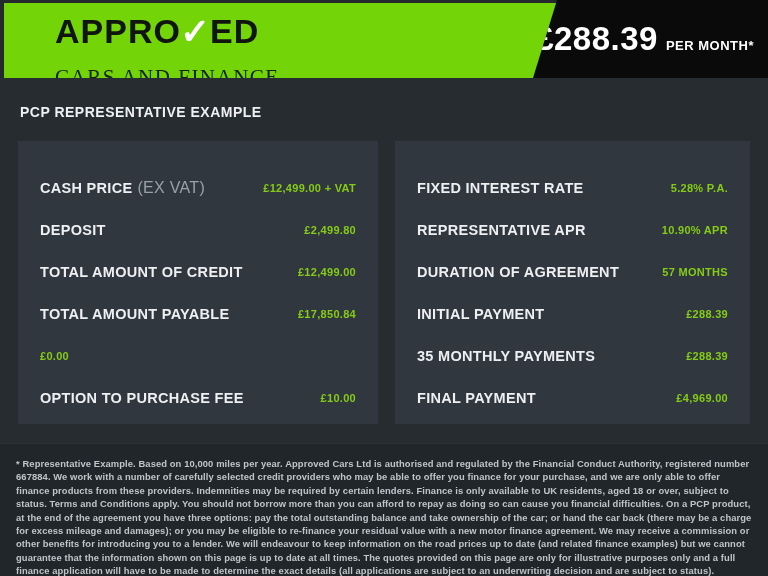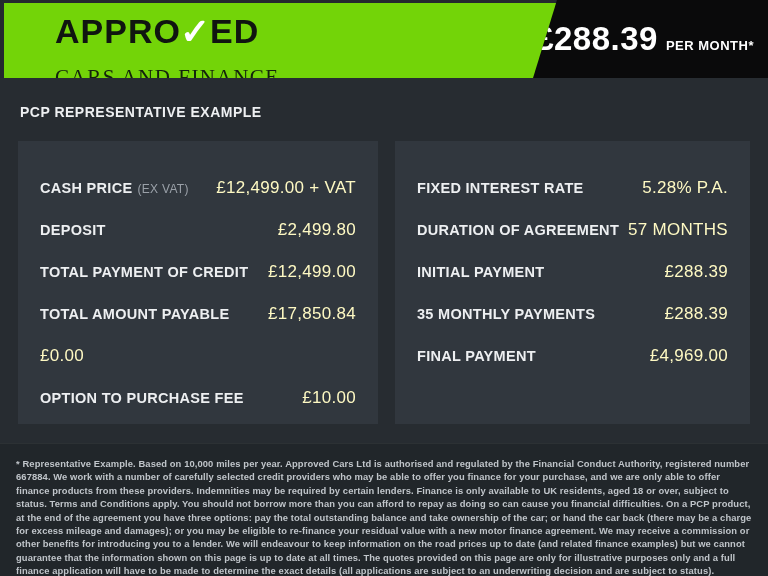--- a/index.html
+++ b/index.html
@@ -70,24 +70,24 @@
   .panel-right { left: 395px; width: 355px; }
   .row {
     height: 42px; display: flex; align-items: center;
     justify-content: space-between;
   }
   .row-label {
     color: #edeff1; font-weight: 700; font-size: 14.5px; letter-spacing: 0.3px;
     white-space: nowrap;
   }
   .row-label-suffix {
-    color: #9aa0a8; font-weight: 400; font-size: 12px; margin-left: 5px;
+    color: #9aa0a8; font-weight: 400; font-size: 16px; margin-left: 5px;
   }
   .row-value {
-    color: #fef9c3; font-weight: 400; font-size: 17px; letter-spacing: 0.3px;
+    color: #84cc16; font-weight: 700; font-size: 11px; letter-spacing: 0.3px;
     white-space: nowrap;
   }
 
   
   .footer {
     position: absolute; top: 443px; left: 0; width: 768px; height: 133px;
     background: #21262a;
     border-top: 1px solid rgba(255,255,255,0.05);
     padding: 13px 16px 0 16px;
   }
@@ -117,40 +117,44 @@
   <div class="panel panel-left">
     <div class="row">
       <span class="row-label"><span>CASH PRICE</span><span class="row-label-suffix">(EX VAT)</span></span>
       <span class="row-value">£12,499.00 + VAT</span>
     </div>
     <div class="row">
       <span class="row-label">DEPOSIT</span>
       <span class="row-value">£2,499.80</span>
     </div>
     <div class="row">
-      <span class="row-label">TOTAL PAYMENT OF CREDIT</span>
+      <span class="row-label">TOTAL AMOUNT OF CREDIT</span>
       <span class="row-value">£12,499.00</span>
     </div>
     <div class="row">
       <span class="row-label">TOTAL AMOUNT PAYABLE</span>
       <span class="row-value">£17,850.84</span>
     </div>
     <div class="row">
       <span class="row-value">£0.00</span>
     </div>
     <div class="row">
       <span class="row-label">OPTION TO PURCHASE FEE</span>
       <span class="row-value">£10.00</span>
     </div>
   </div>
 
   <div class="panel panel-right">
     <div class="row">
       <span class="row-label">FIXED INTEREST RATE</span>
       <span class="row-value">5.28% P.A.</span>
+    </div>
+    <div class="row">
+      <span class="row-label">REPRESENTATIVE APR</span>
+      <span class="row-value">10.90% APR</span>
     </div>
     <div class="row">
       <span class="row-label">DURATION OF AGREEMENT</span>
       <span class="row-value">57 MONTHS</span>
     </div>
     <div class="row">
       <span class="row-label">INITIAL PAYMENT</span>
       <span class="row-value">£288.39</span>
     </div>
     <div class="row">

